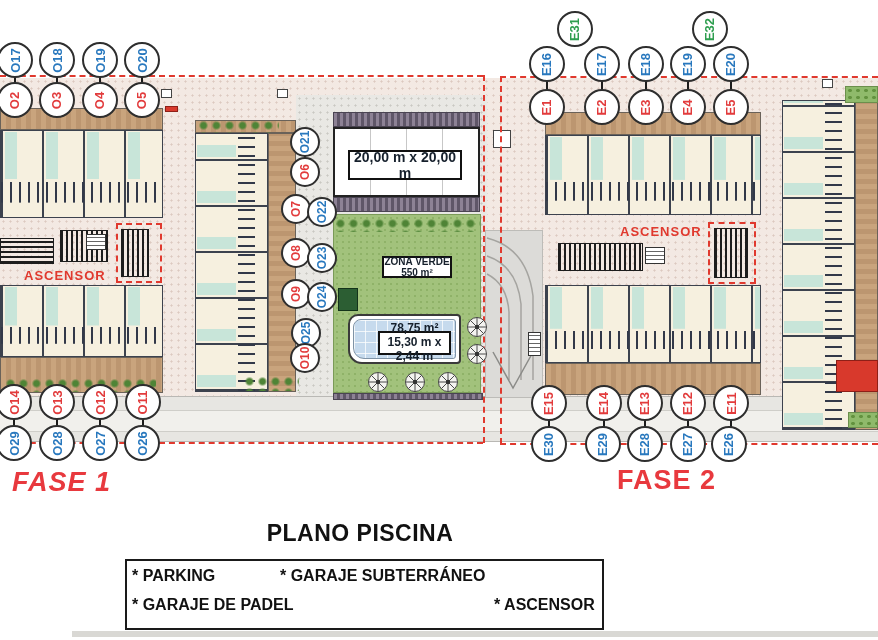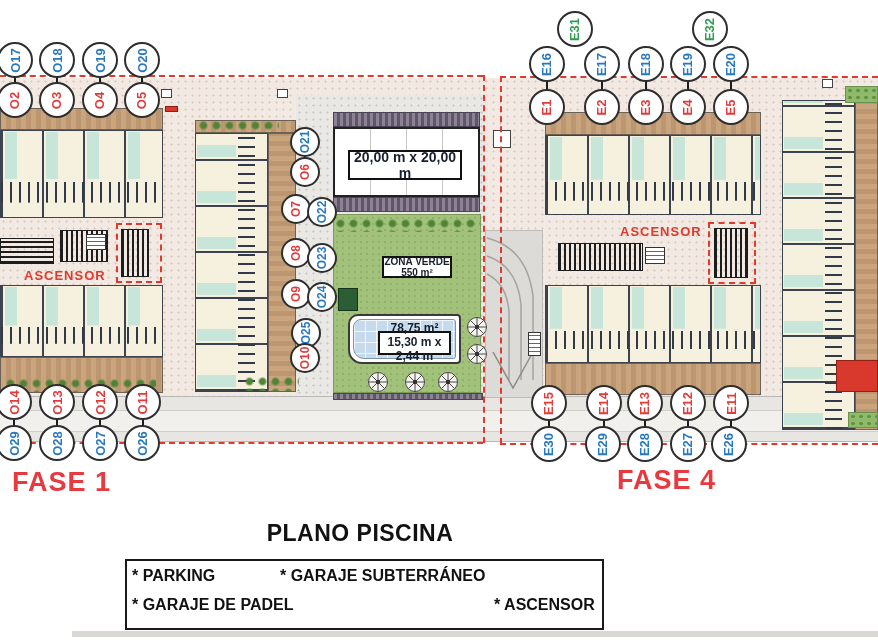--- a/index.html
+++ b/index.html
@@ -374,22 +374,22 @@
   <div class="uc blue" style="left:627px;top:426px;">
       <span>E28</span>
     </div>
   <div class="uc blue" style="left:670px;top:426px;">
       <span>E27</span>
     </div>
   <div class="uc blue" style="left:711px;top:426px;">
       <span>E26</span>
     </div>
 
-  <div class="abs fase" style="left:12px;top:467px;">FASE 1</div>
-  <div class="abs fase" style="left:617px;top:465px;">FASE 4</div>
+  <div class="abs fase" style="left:12px;top:467px;font-style:italic;">FASE 1</div>
+  <div class="abs fase" style="left:617px;top:465px;">FASE 2</div>
 
   <div class="title">PLANO PISCINA</div>
   <div class="legendbox"></div>
   <div class="leg" style="left:132px;top:567px;">* PARKING</div>
   <div class="leg" style="left:132px;top:596px;">* GARAJE DE PADEL</div>
   <div class="leg" style="left:280px;top:567px;">* GARAJE SUBTERRÁNEO</div>
   <div class="leg" style="left:494px;top:596px;">* ASCENSOR</div>
 
   <div class="abs" style="left:72px;top:631px;width:806px;height:6px;background:#d9d8d4;"></div>
 </div>

